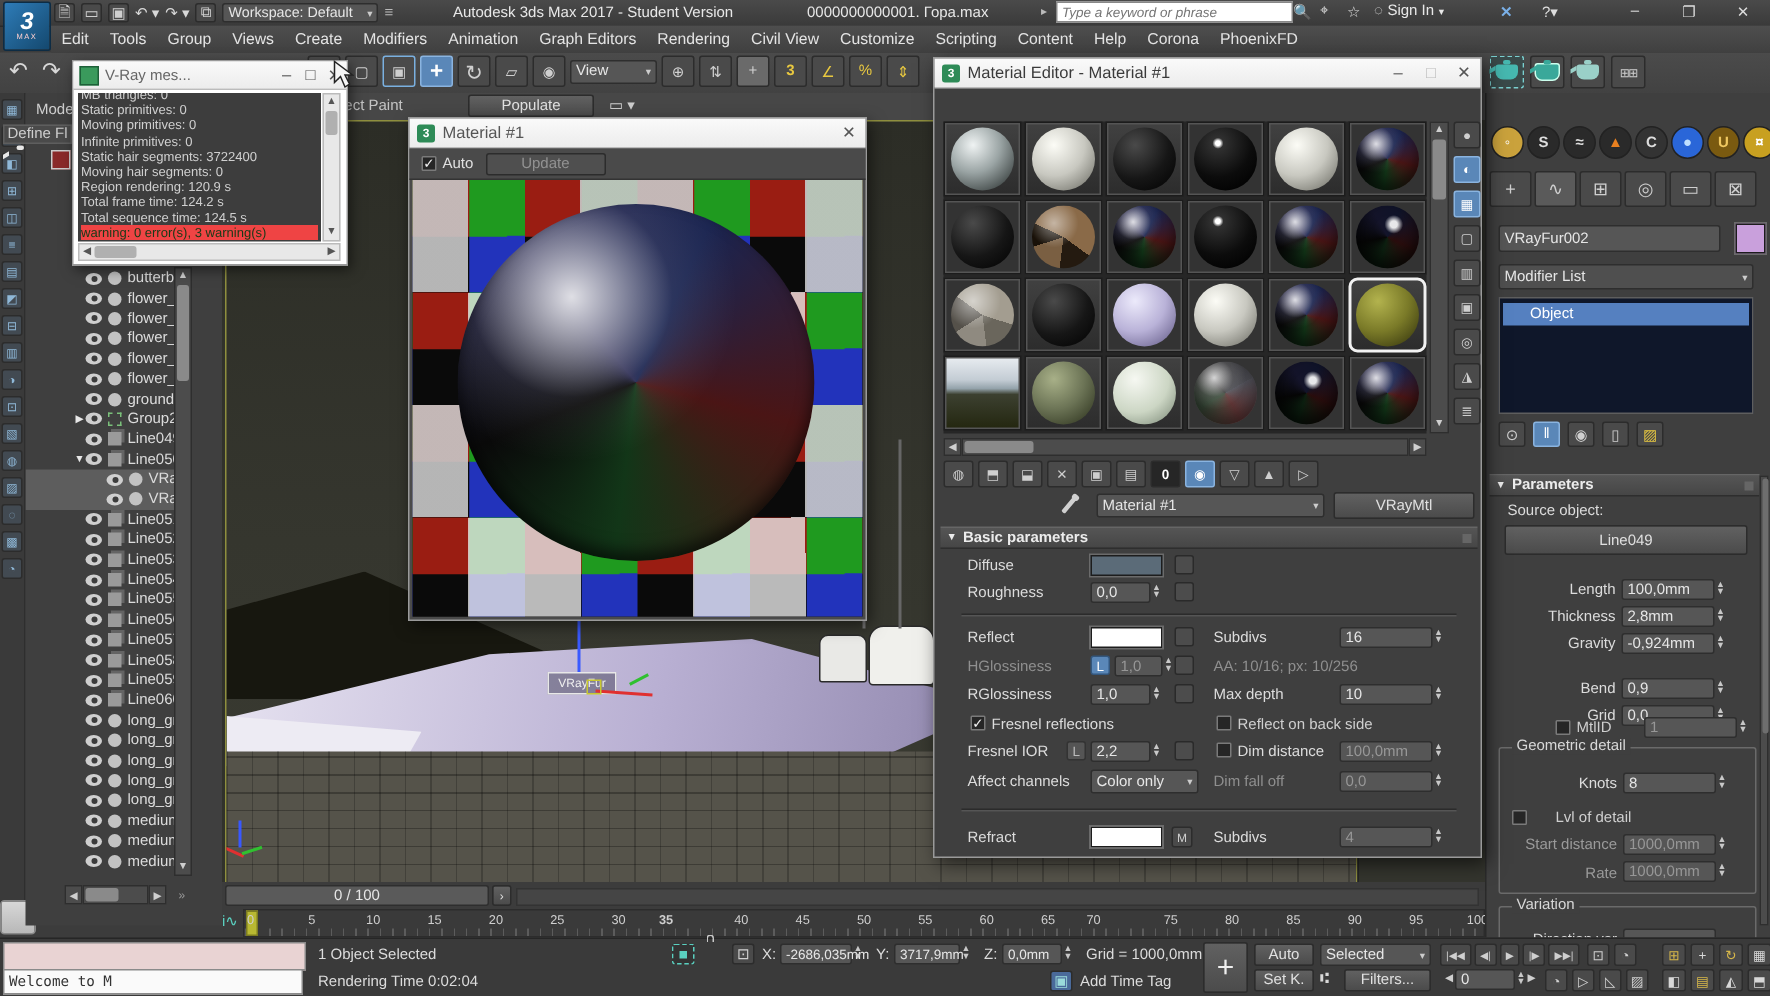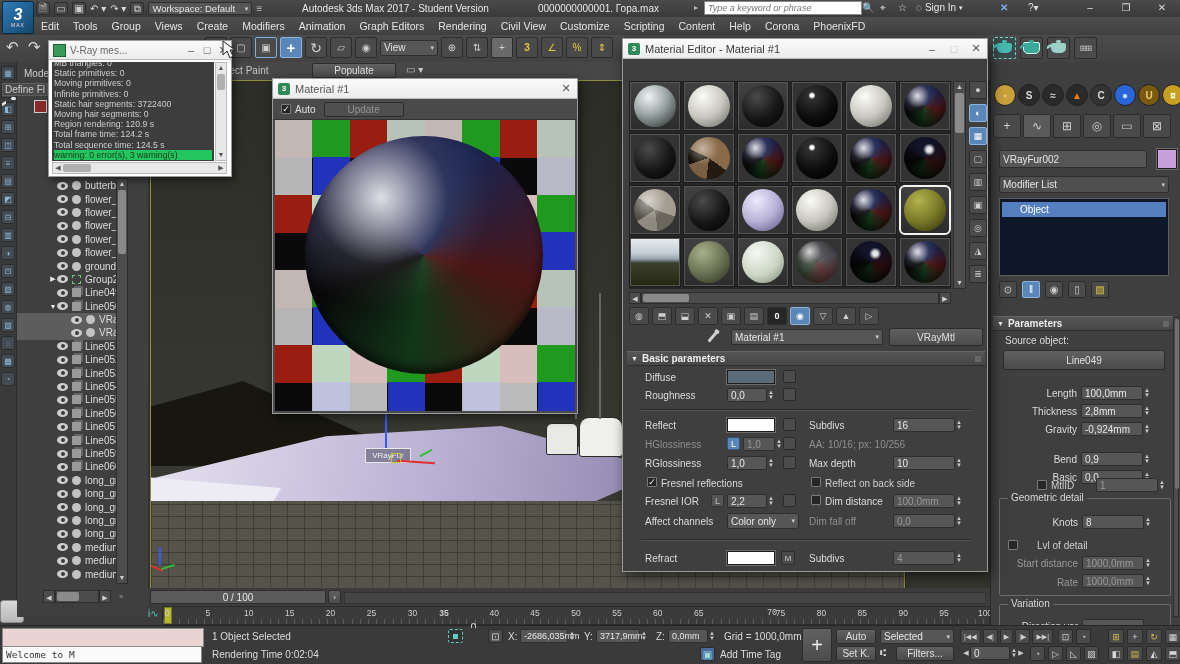--- a/index.html
+++ b/index.html
@@ -506,21 +506,21 @@
         <span class="tick-label" style="left: 167.6px;">20</span>
         <span class="tick-label" style="left: 208.5px;">25</span>
         <span class="tick-label" style="left: 249.4px;">30</span>
         <span class="tick-label" style="left: 281px; font-weight: bold;">35</span>
         <span class="tick-label" style="left: 331.2px;">40</span>
         <span class="tick-label" style="left: 372.1px;">45</span>
         <span class="tick-label" style="left: 413px;">50</span>
         <span class="tick-label" style="left: 453.9px;">55</span>
         <span class="tick-label" style="left: 494.8px;">60</span>
         <span class="tick-label" style="left: 535.7px;">65</span>
-        <span class="tick-label" style="left: 609px; font-family: Liberation Mono, monospace;">70</span>
+        <span class="tick-label" style="left: 566px;">70</span>
         <span class="tick-label" style="left: 617.5px;">75</span>
         <span class="tick-label" style="left: 658.4px;">80</span>
         <span class="tick-label" style="left: 699.3px;">85</span>
         <span class="tick-label" style="left: 740.2px;">90</span>
         <span class="tick-label" style="left: 781.1px;">95</span>
         <span class="tick-label" style="left: 822px;">100</span>
       </div>
   </div>
 
   <div class="abs" style="left:990px;top:62px;width:190px;height:563px;background:#3f3f3f;border-left:1px solid #2a2a2a;overflow:hidden;">
@@ -602,21 +602,21 @@
           <div style="width: 86px; text-align: right; color: rgb(220, 220, 220);">Bend</div>
           <div class="fwrap" style="margin-left: 4px;">
             <div class="field" style="width: 62px;">0,9</div>
             <div class="spin">
               <span>▲</span>
               <span>▼</span>
             </div>
           </div>
         </div>
         <div class="flex" style="height: 14px; margin-bottom: 4px;">
-          <div style="width: 86px; text-align: right; color: rgb(220, 220, 220);">Basic</div>
+          <div style="width: 86px; text-align: right; color: rgb(220, 220, 220);">Grid</div>
           <div class="fwrap" style="margin-left: 4px;">
             <div class="field" style="width: 62px;">0,0</div>
             <div class="spin">
               <span>▲</span>
               <span>▼</span>
             </div>
           </div>
         </div>
       </div>
 
@@ -1066,21 +1066,21 @@
     <div class="abs" id="vray-log" style="left:3px;top:21px;width:162px;height:99px;background:#3d3d3d;overflow:hidden;font-size:8.7px;color:#cfcfcf;line-height:10.2px;padding:0 2px;box-sizing:border-box;">
         <div style="margin-top: -4px;">MB triangles: 0</div>
         <div>Static primitives: 0</div>
         <div>Moving primitives: 0</div>
         <div>Infinite primitives: 0</div>
         <div>Static hair segments: 3722400</div>
         <div>Moving hair segments: 0</div>
         <div>Region rendering: 120.9 s</div>
         <div>Total frame time: 124.2 s</div>
         <div>Total sequence time: 124.5 s</div>
-        <div style="background: #22c55e; color: rgb(23, 58, 23);">warning: 0 error(s), 3 warning(s)</div>
+        <div style="background: #ef4444; color: rgb(23, 58, 23);">warning: 0 error(s), 3 warning(s)</div>
       </div>
     <div class="abs sb-track" style="left:166px;top:21px;width:12px;height:99px;background:#e8e8e8;border-color:#bbb;">
       <div class="sb-arr" style="color:#555;">▲</div>
       <div class="sb-thumb" style="margin:1px;height:16px;background:#b0b0b0;"></div>
       <div class="abs sb-arr" style="bottom:0;width:100%;color:#555;">▼</div>
       </div>
     <div class="abs flex" style="left:3px;top:121px;width:175px;height:12px;background:#e8e8e8;border:1px solid #bbb;box-sizing:border-box;">
       <span class="sb-arr" style="color:#555;width:10px;">◀</span>
       <span class="sb-thumb" style="width:28px;height:8px;background:#b0b0b0;"></span>
       <span class="sb-arr" style="color:#555;width:10px;margin-left:auto;">▶</span>

